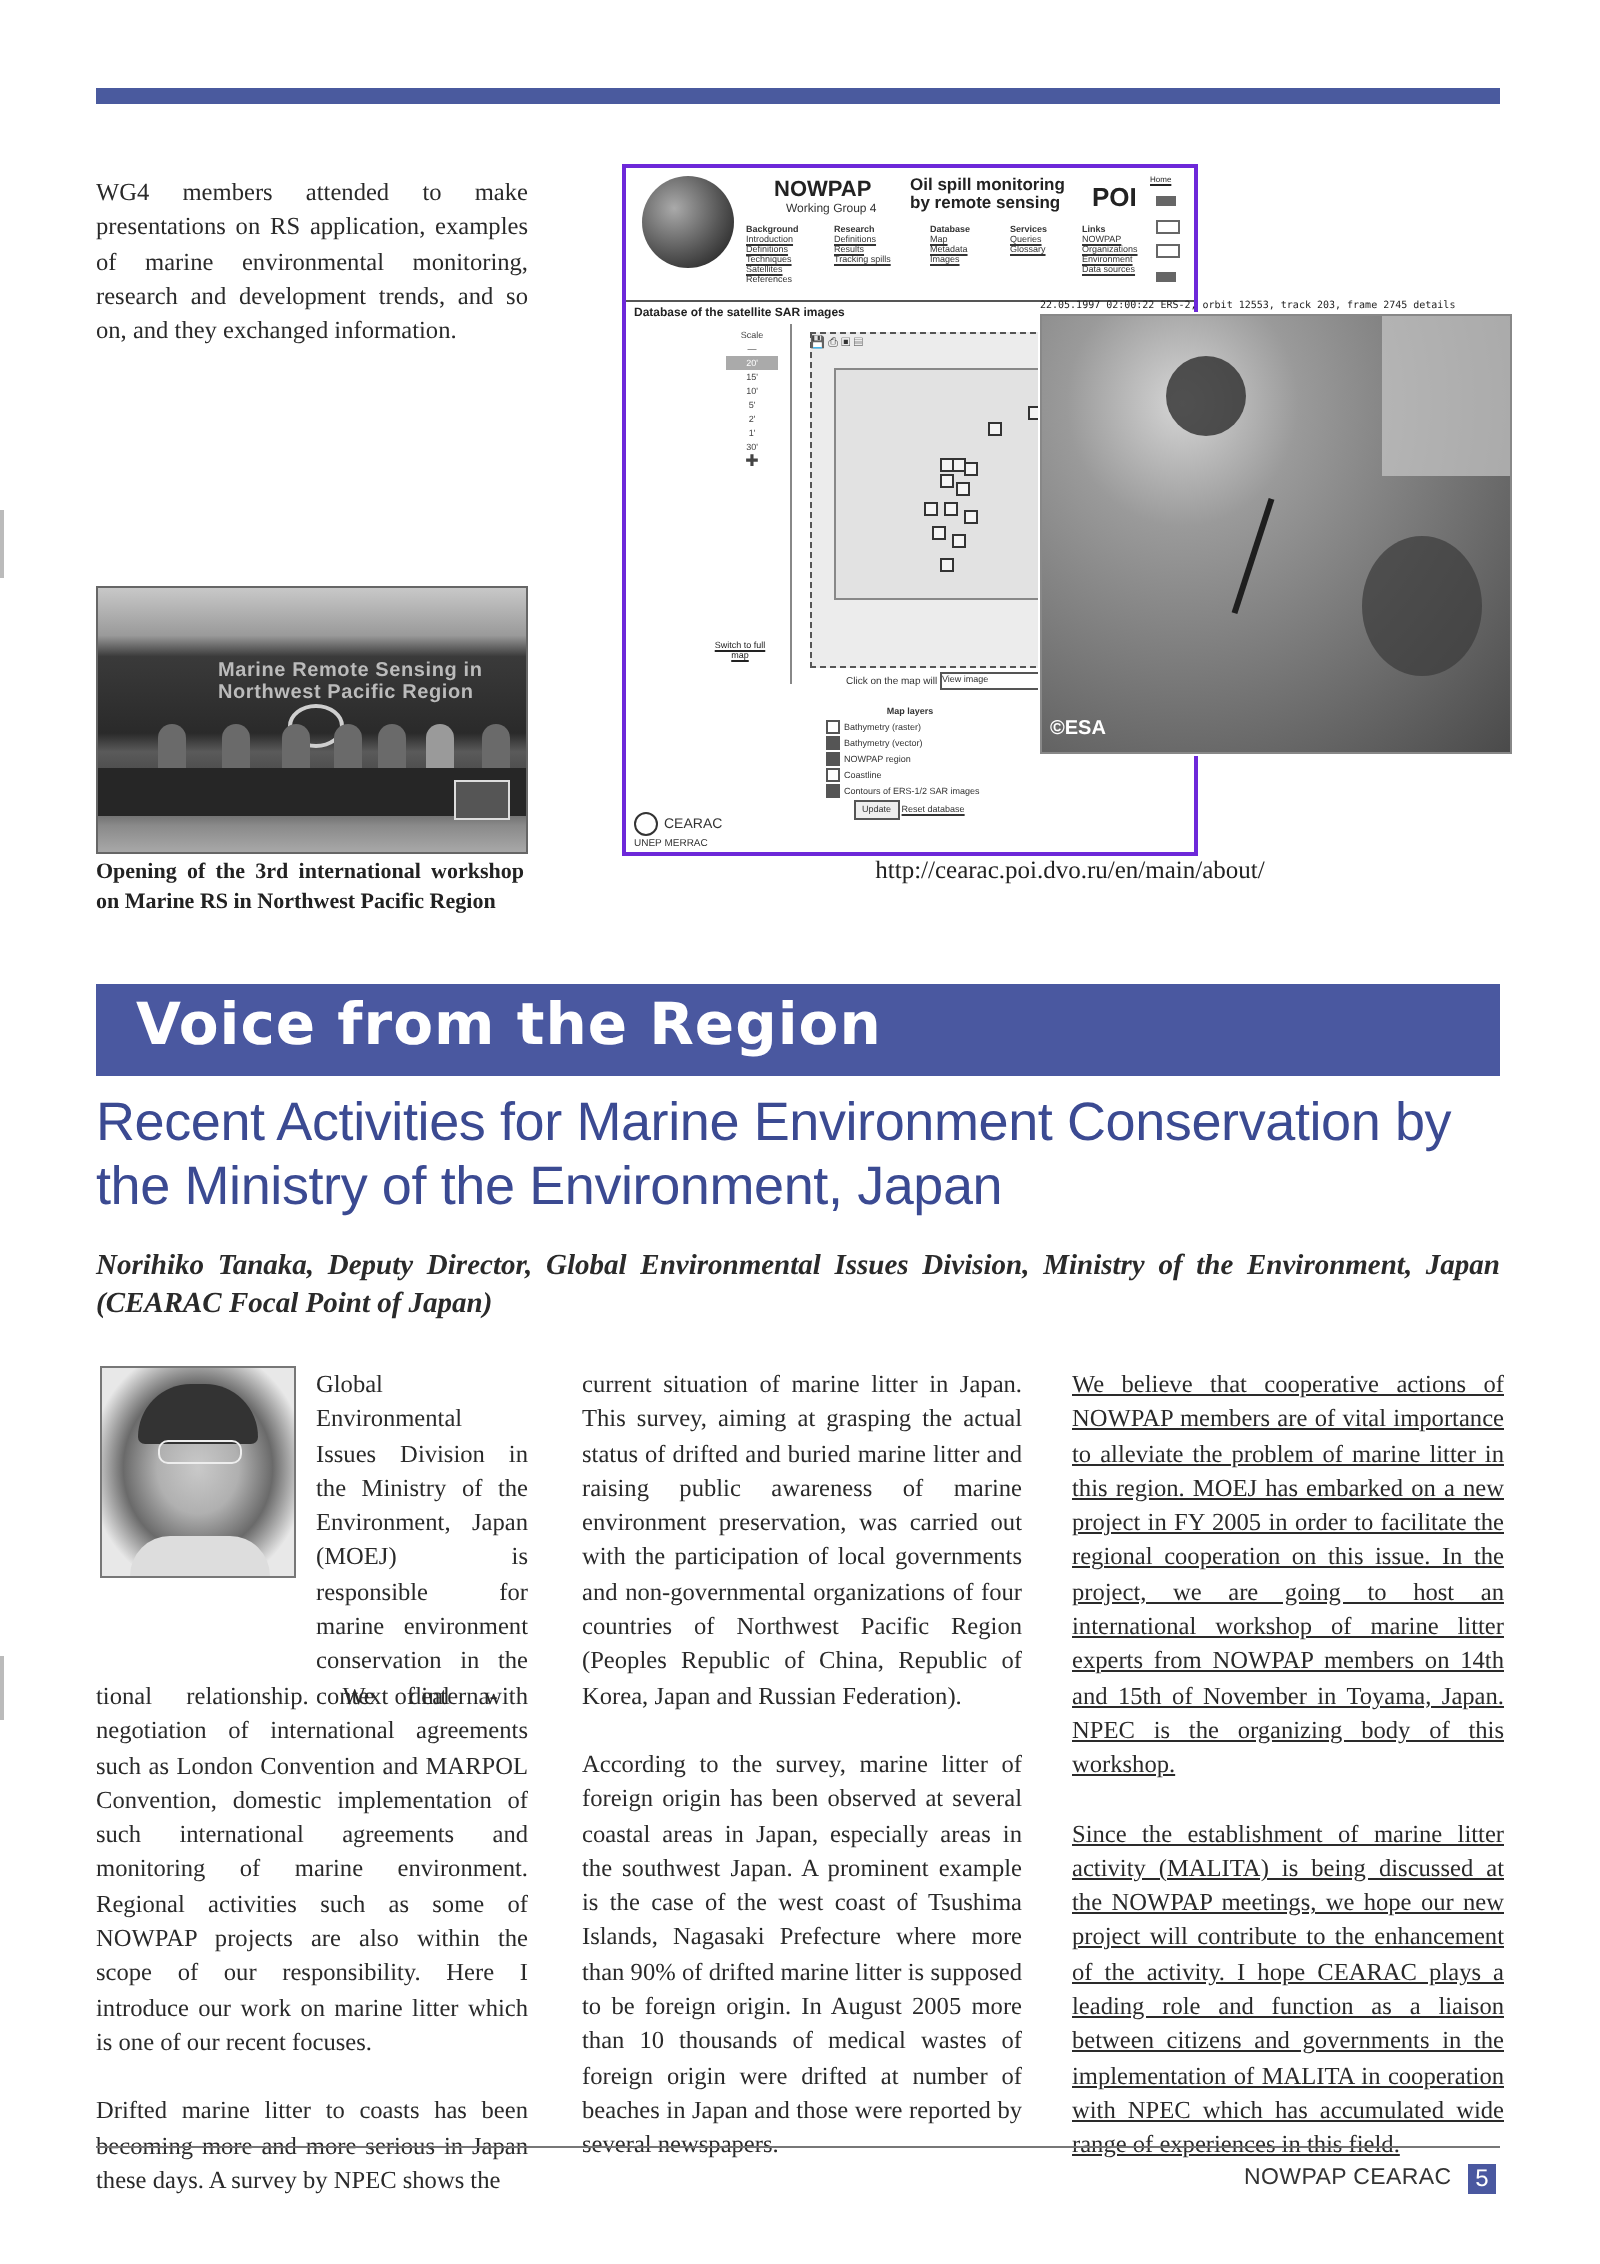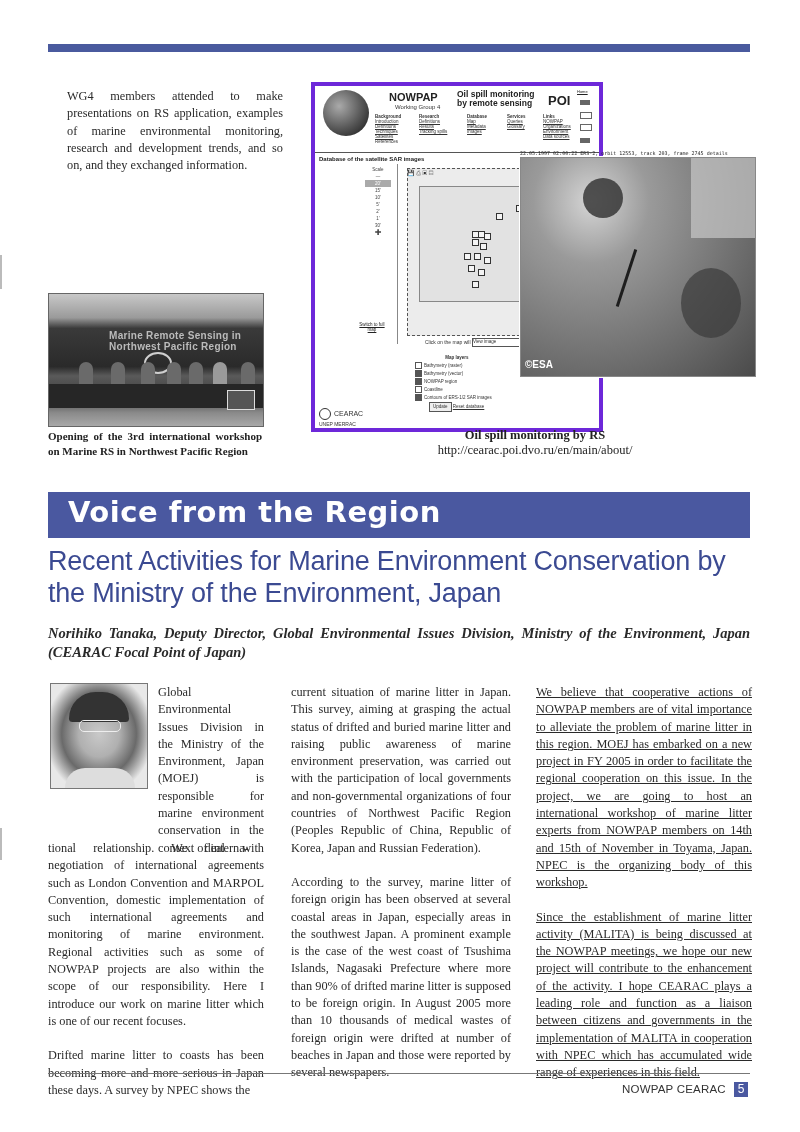--- a/index.html
+++ b/index.html
@@ -1,31 +1,31 @@
 <!DOCTYPE html>
 <html><head>
 <meta charset="utf-8">
 <style>
   html,body{margin:0;padding:0;background:#fff;}
   body{width:800px;height:1132px;position:relative;overflow:hidden;font-family:"Liberation Serif","DejaVu Serif",serif;color:#222;}
   .abs{position:absolute;}
   .topbar{left:48px;top:44px;width:702px;height:8px;background:#4a5a9e;}
   .body-text{font-size:12.3px;line-height:17.3px;text-align:justify;color:#2a2a2a;}
-  .col-top-left{left:48px;top:88px;width:216px;margin-left:19px;}
+  .col-top-left{left:48px;top:88px;width:216px;}
   .col-top-left p{margin:0 0 16px 0;}
   .col-top-left h3{margin:0;font-size:12.6px;line-height:17px;font-weight:bold;text-align:justify;}
   sup{font-size:8px;line-height:0;}
   .photo1{left:48px;top:293px;width:214px;height:132px;background:linear-gradient(180deg,#c8c8c8 0%,#9a9a9a 18%,#3a3a3a 26%,#2a2a2a 55%,#5a5a5a 62%,#3e3e3e 78%,#8a8a8a 90%,#a8a8a8 100%);border:1px solid #666;overflow:hidden;}
   .photo1 .banner-ellipse{position:absolute;left:95px;top:58px;width:24px;height:18px;border-radius:50%;border:2px solid #cfcfcf;}
   .photo1 .banner-text{position:absolute;left:60px;top:36px;font-family:"Liberation Sans",sans-serif;font-size:10px;font-weight:bold;color:#bbb;letter-spacing:0.3px;}
   .photo1 .table{position:absolute;left:0;top:90px;width:214px;height:24px;background:#262626;}
   .photo1 .laptop{position:absolute;left:178px;top:96px;width:26px;height:18px;border:1px solid #ddd;background:#555;}
   .photo1 .person{position:absolute;top:68px;width:14px;height:24px;border-radius:7px 7px 2px 2px;background:#6a6a6a;}
   .caption1{left:48px;top:429px;width:214px;font-size:11px;line-height:14.5px;font-weight:bold;text-align:justify;}
-  .screen{left:311px;top:82px;width:284px;height:342px;border:4px solid #6d28d9;background:#fff;overflow:visible;font-family:"Liberation Sans",sans-serif;}
+  .screen{left:311px;top:82px;width:284px;height:342px;border:2px solid #6d28d9;background:#fff;overflow:visible;font-family:"Liberation Sans",sans-serif;}
   .globe{position:absolute;left:8px;top:4px;width:46px;height:46px;border-radius:50%;background:radial-gradient(circle at 35% 35%,#aaa,#555 55%,#222 90%);}
   .scr-title{position:absolute;left:74px;top:5px;font-size:11px;font-weight:bold;color:#222;}
   .scr-sub{position:absolute;left:80px;top:18px;font-size:6px;color:#333;}
   .scr-oil{position:absolute;left:142px;top:4px;font-size:8.5px;font-weight:bold;line-height:9px;color:#222;}
   .scr-poi{position:absolute;left:233px;top:7px;font-size:13px;font-weight:bold;color:#222;}
   .scr-nav{position:absolute;top:28px;font-size:4.5px;line-height:5px;color:#333;}
   .scr-nav .h{font-weight:bold;}
   .scr-nav .l{text-decoration:underline;}
   .scr-side{position:absolute;left:265px;width:10px;height:5px;background:#666;}
   .scr-db{position:absolute;left:4px;top:70px;font-size:6px;font-weight:bold;}
@@ -203,21 +203,20 @@
 <div class="abs sar-header">22.05.1997 02:00:22  ERS-2, orbit 12553, track 203, frame 2745  details</div>
 <div class="abs sar">
   <div class="bright"></div>
   <div class="dark1"></div>
   <div class="dark2"></div>
   <div class="slick"></div>
   <div class="esa-label">©ESA</div>
 </div>
 
 <div class="abs caption2">
-  <div class="b">Oil spill monitoring by RS</div>
   <div>http://cearac.poi.dvo.ru/en/main/about/</div>
 </div>
 
 <div class="abs section-banner">
   <span>Voice from the Region</span>
 </div>
 
 <div class="abs article-title">Recent Activities for Marine Environment Conservation by the Ministry of the Environment, Japan</div>
 <div class="abs byline">Norihiko Tanaka, Deputy Director, Global Environmental Issues Division, Ministry of the Environment, Japan (CEARAC Focal Point of Japan)</div>
 

